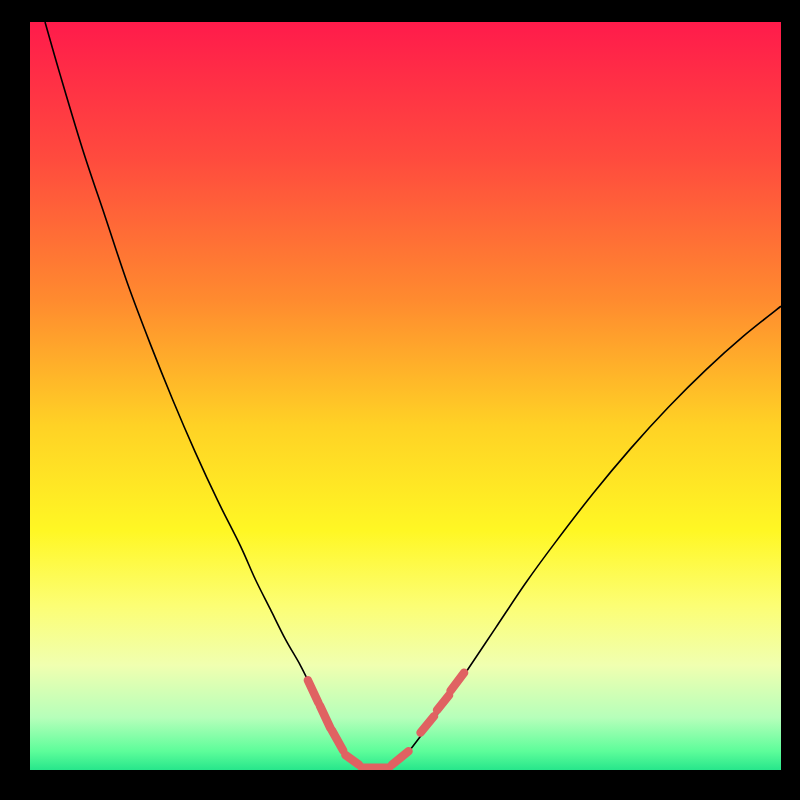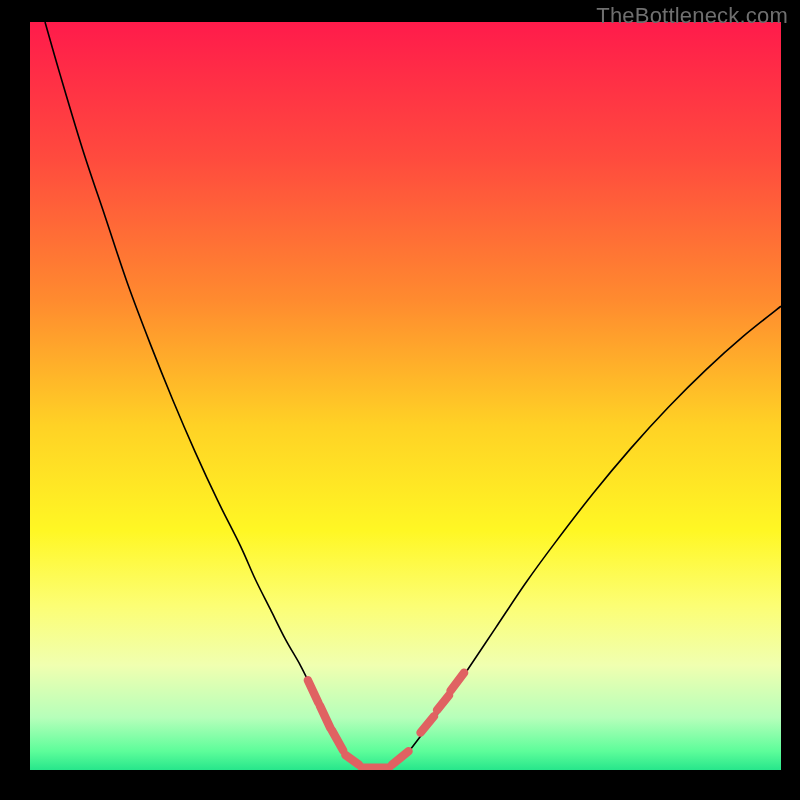--- a/index.html
+++ b/index.html
@@ -59,14 +59,13 @@
         <line x1="289.886" y1="683.672" x2="300.40000000000003" y2="706.112" stroke="#e06262" stroke-width="8.5" stroke-linecap="round"></line>
         <line x1="301.90200000000004" y1="708.356" x2="313.16700000000003" y2="728.552" stroke="#e06262" stroke-width="8.5" stroke-linecap="round"></line>
         <line x1="315.42" y1="733.04" x2="328.93799999999993" y2="742.764" stroke="#e06262" stroke-width="8.5" stroke-linecap="round"></line>
         <line x1="331.942" y1="745.756" x2="358.978" y2="745.756" stroke="#e06262" stroke-width="8.5" stroke-linecap="round"></line>
         <line x1="361.982" y1="742.764" x2="378.504" y2="729.3" stroke="#e06262" stroke-width="8.5" stroke-linecap="round"></line>
         <line x1="390.52000000000004" y1="710.6" x2="404.03799999999995" y2="694.144" stroke="#e06262" stroke-width="8.5" stroke-linecap="round"></line>
         <line x1="407.04200000000003" y1="688.16" x2="419.05799999999994" y2="673.2" stroke="#e06262" stroke-width="8.5" stroke-linecap="round"></line>
         <line x1="420.56000000000006" y1="668.712" x2="434.078" y2="650.76" stroke="#e06262" stroke-width="8.5" stroke-linecap="round"></line>
       </svg>
   </div>
-  <div id="watermark" style="top: 3px; right: 12px;">TheBottleneck.com</div>
 </div>
 
 </body></html>

